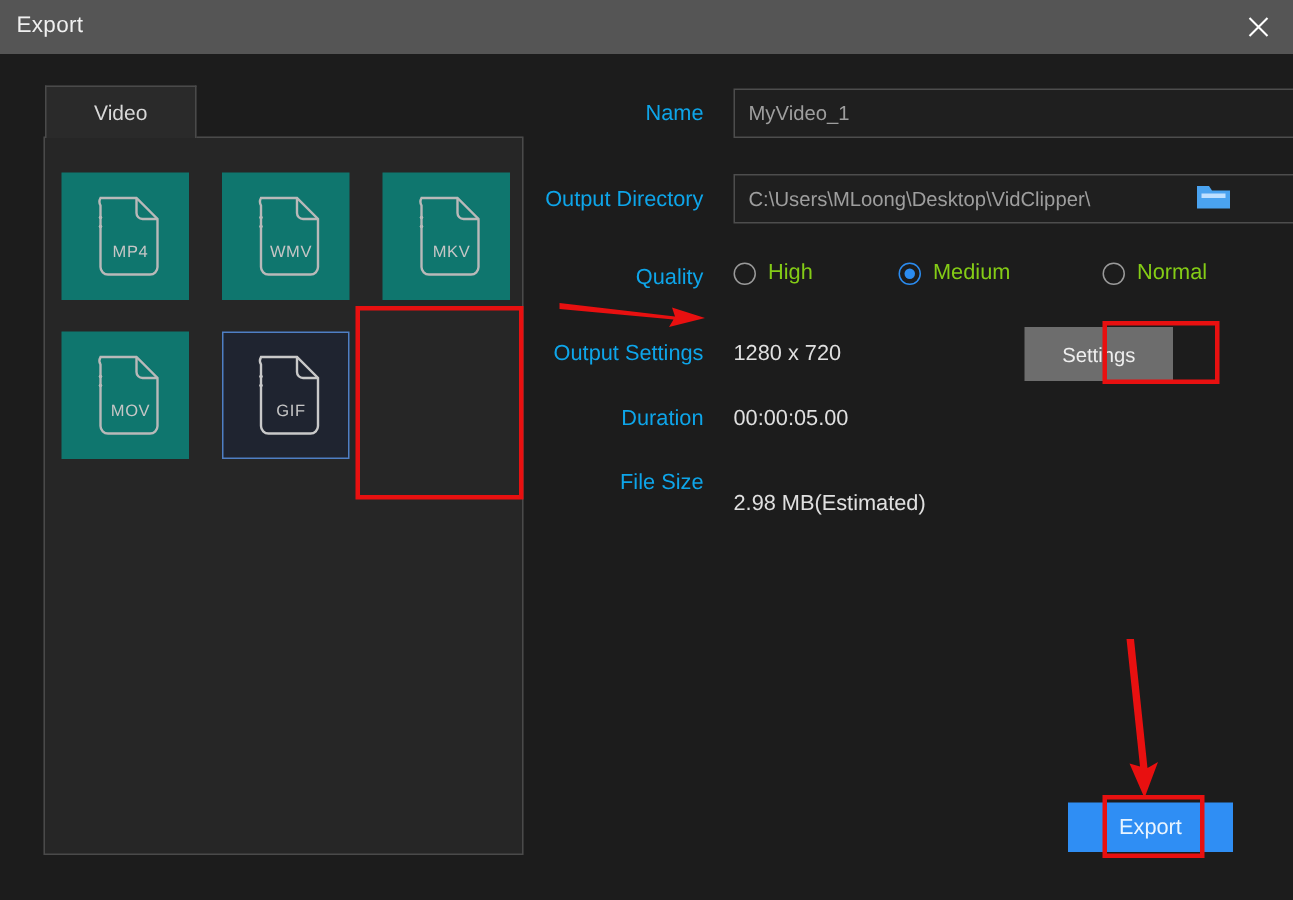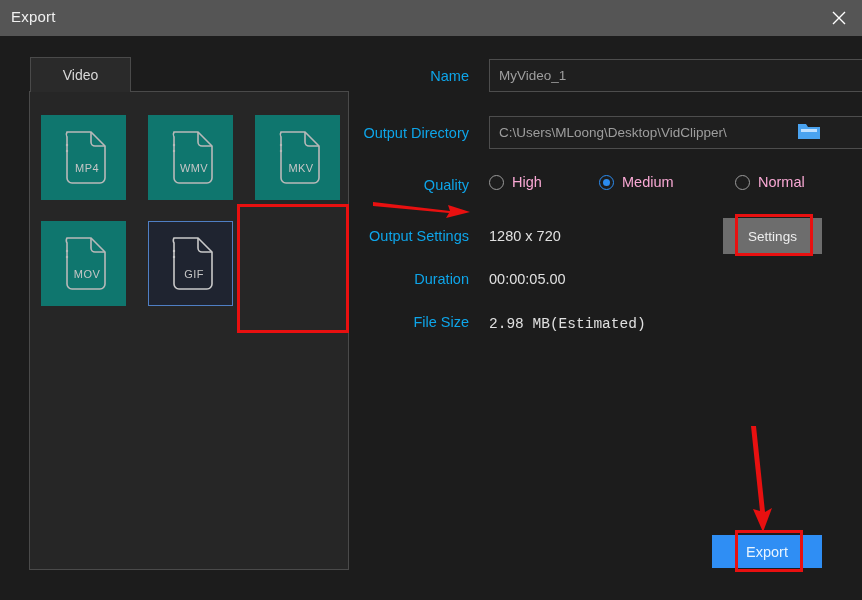--- a/index.html
+++ b/index.html
@@ -81,26 +81,26 @@
   .radio-item { display: flex; align-items: center; cursor: pointer; }
   .radio-dot {
     width: 15px; height: 15px; border-radius: 50%;
     border: 1.5px solid #9a9a9a; position: relative; flex: none;
   }
   .radio-item.on .radio-dot { border-color: #2b8cf0; }
   .radio-item.on .radio-dot::after {
     content: ""; position: absolute; left: 3px; top: 3px;
     width: 7px; height: 7px; border-radius: 50%; background: #2b8cf0;
   }
-  .radio-label { font-size: 14.5px; color: #f9a8d4; margin-left: 8px; }
+  .radio-label { font-size: 14.5px; color: #84cc16; margin-left: 8px; }
 
   .value-text { position: absolute; left: 489px; font-size: 14.5px; color: #e0e0e0; }
 
   .settings-btn {
-    position: absolute; left: 723px; top: 218px; width: 99px; height: 36px;
+    position: absolute; left: 683px; top: 218px; width: 99px; height: 36px;
     background: #6d6d6d; border: none; cursor: pointer;
     display: flex; align-items: center; justify-content: center;
   }
   .settings-btn span { font-size: 13.5px; color: #eeeeee; }
 
   .export-btn {
     position: absolute; left: 712px; top: 535px; width: 110px; height: 33px;
     background: #2f8ef4; cursor: pointer;
     display: flex; align-items: center; justify-content: center;
   }
@@ -237,21 +237,21 @@
   <div class="form-label" style="top:228px;">Output Settings</div>
   <div class="value-text" style="top:228px;">1280 x 720</div>
   <div class="settings-btn">
     <span>Settings</span>
   </div>
 
   <div class="form-label" style="top:271px;">Duration</div>
   <div class="value-text" style="top:271px;">00:00:05.00</div>
 
   <div class="form-label" style="top:314px;">File Size</div>
-  <div class="value-text" style="top:316px;font-family:Liberation Mono, monospace;">2.98 MB(Estimated)</div>
+  <div class="value-text" style="top:328px;">2.98 MB(Estimated)</div>
 
   <div class="export-btn">
     <span>Export</span>
   </div>
 
   <div class="hl hl-gif"></div>
   <div class="hl hl-settings"></div>
   <div class="hl hl-export"></div>
 
   <svg class="arrow-svg" style="left:370px; top:190px;" width="105" height="35">

